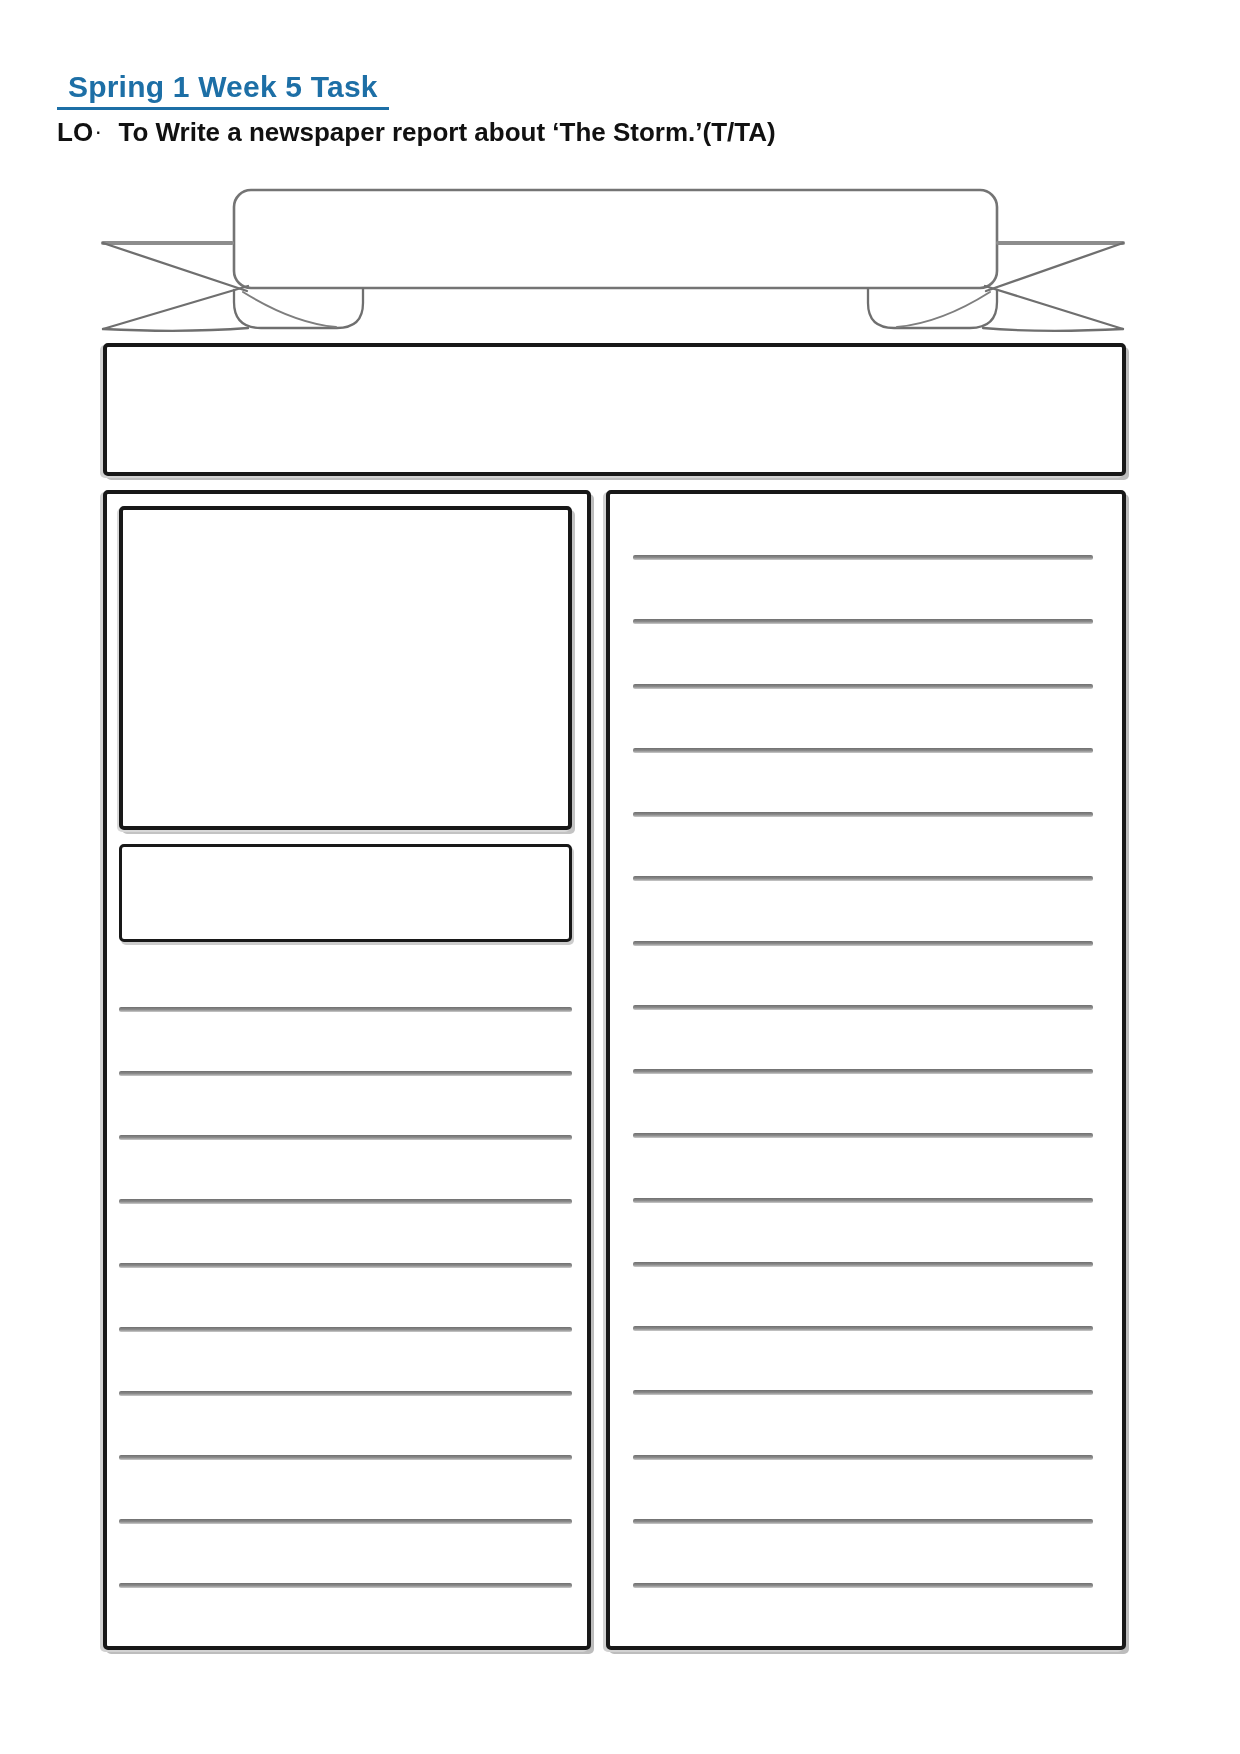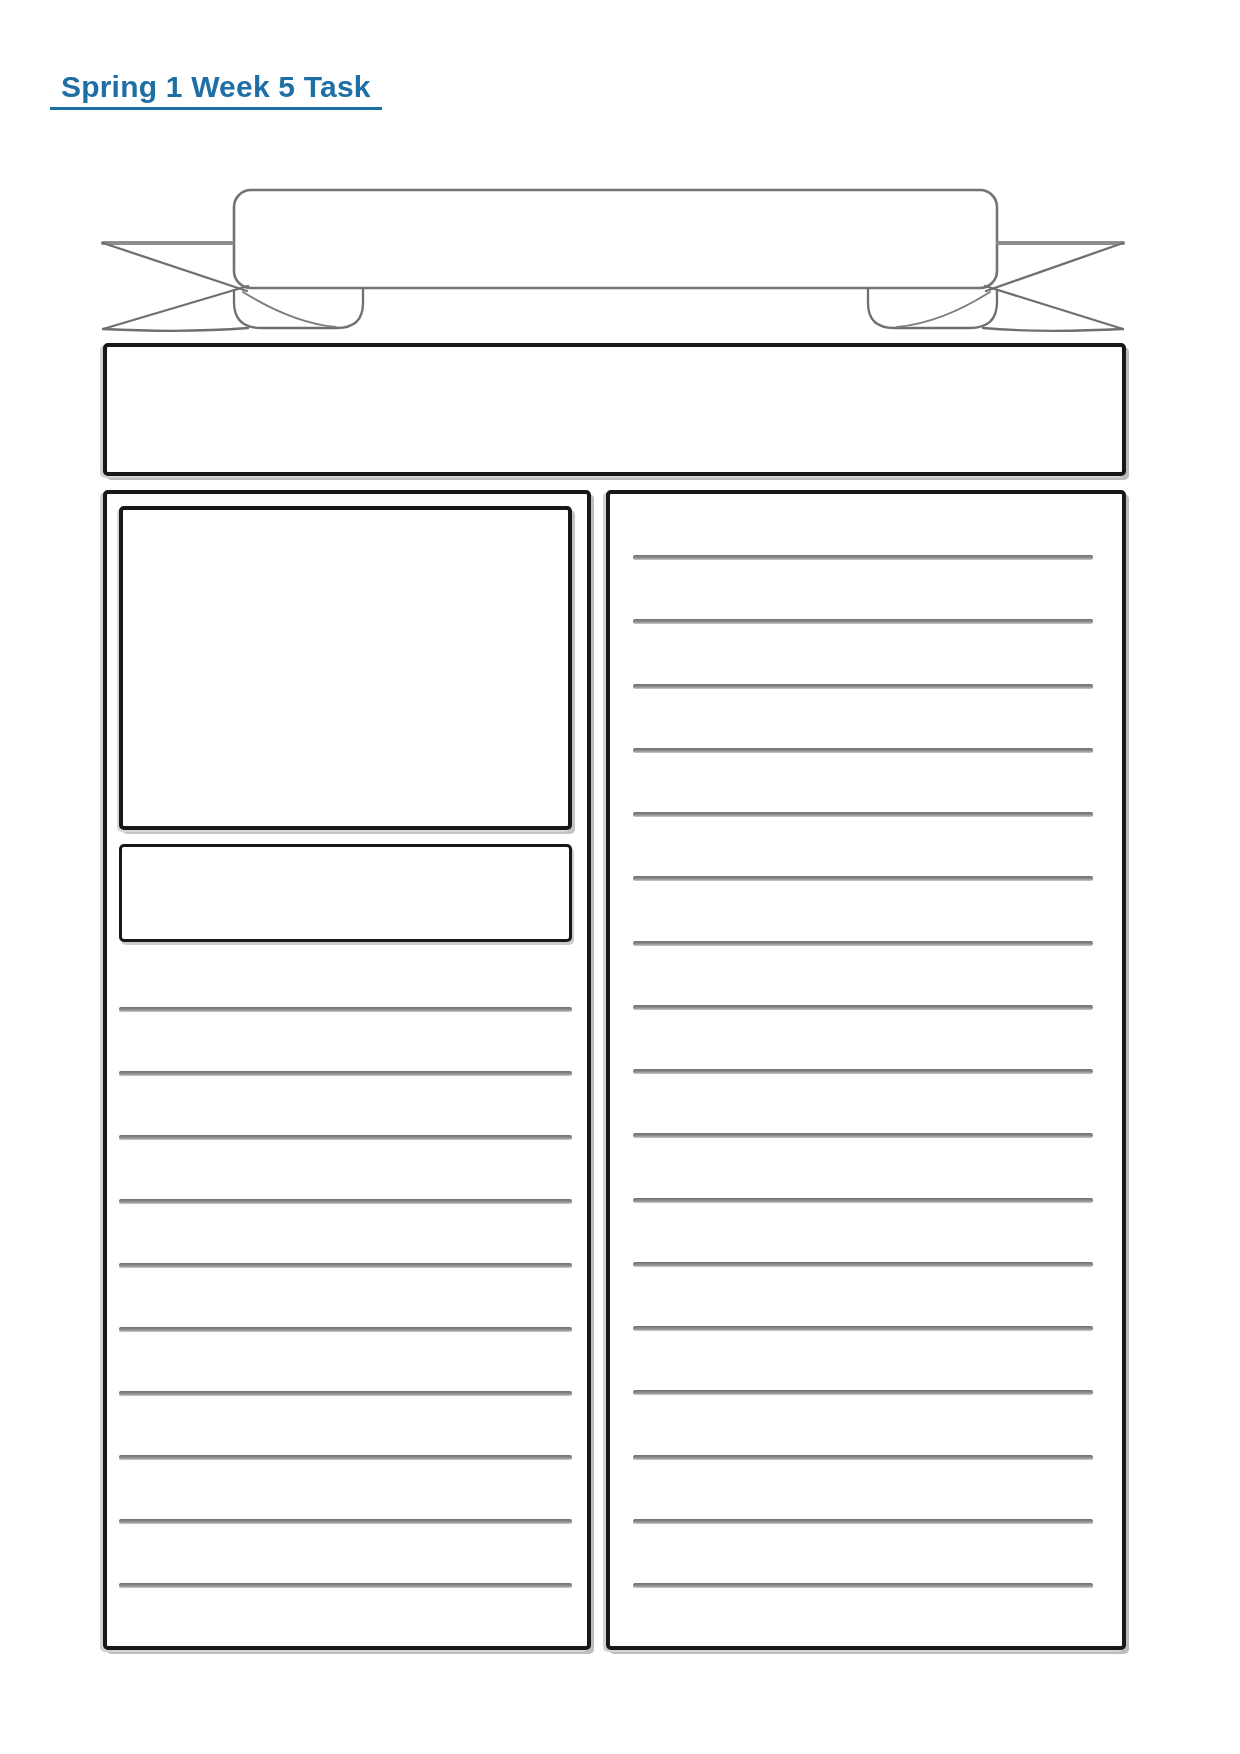--- a/index.html
+++ b/index.html
@@ -4,21 +4,21 @@
 <style>
   html,body{margin:0;padding:0;background:#ffffff;}
   .page{
     position:relative;
     width:1240px;height:1754px;
     background:#ffffff;
     font-family:"Liberation Sans", sans-serif;
     overflow:hidden;
   }
   .doc-heading{
-    position:absolute;left:50px;top:70px;
+    position:absolute;left:57px;top:70px;
     display:inline-block;
     border-bottom:3.5px solid var(--heading-color,#1d6fa6);
     width:332px;
     padding-bottom:3px;
   }
   .doc-heading .txt{
     color:var(--heading-color,#1d6fa6);
     font-size:30px;font-weight:700;
     padding-left:11px;
     letter-spacing:.2px;
@@ -67,20 +67,23 @@
 </style>
 </head>
 <body>
 
 <div class="page">
 
   <div class="doc-heading">
     <span class="txt">Spring 1 Week 5 Task</span>
   </div>
 
+  <div class="lo-line">
+    <span>LO</span><span class="bullet">·</span><span class="lo-text">To Write a newspaper report about ‘The Storm.’(T/TA)</span>
+  </div>
 
   <svg class="banner-svg" width="1050" height="172" viewBox="88 170 1050 172" fill="none" stroke-linecap="round" stroke-linejoin="round">
 
     <rect x="234" y="190" width="763" height="98" rx="17" fill="#ffffff" stroke="#747474" stroke-width="2.6"></rect>
 
     <g stroke="#6f6f6f" stroke-width="2.3">
       <path d="M103 243 H232" stroke="#8d8d8d" stroke-width="4.2"></path>
       <path d="M103 243 L247 291"></path>
       <path d="M248 286 L103 329"></path>
       <path d="M103 329 Q185 333 248 328"></path>

